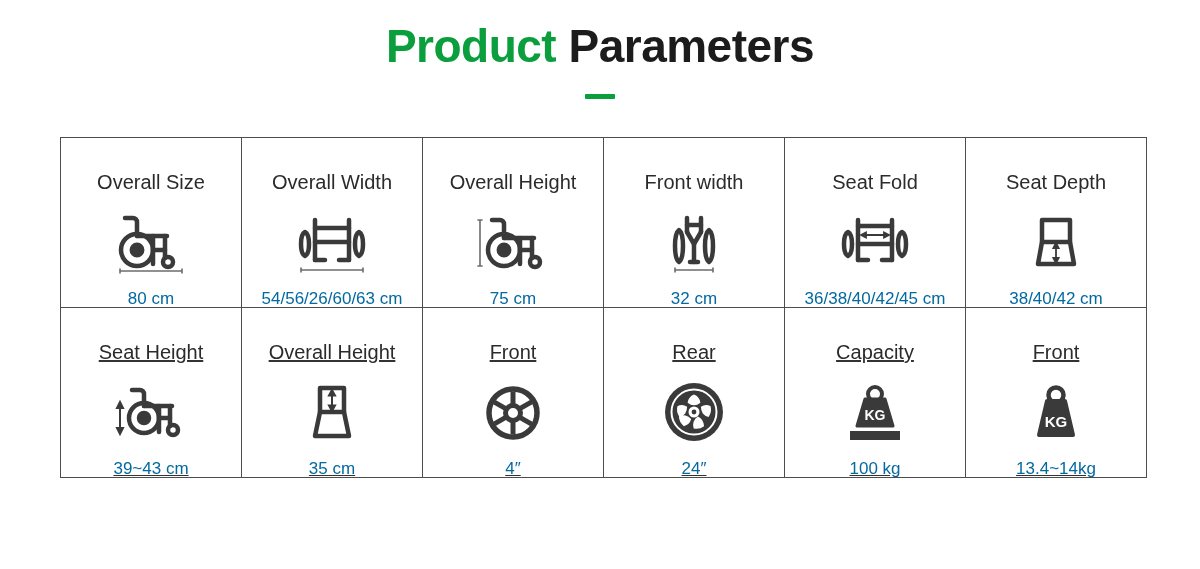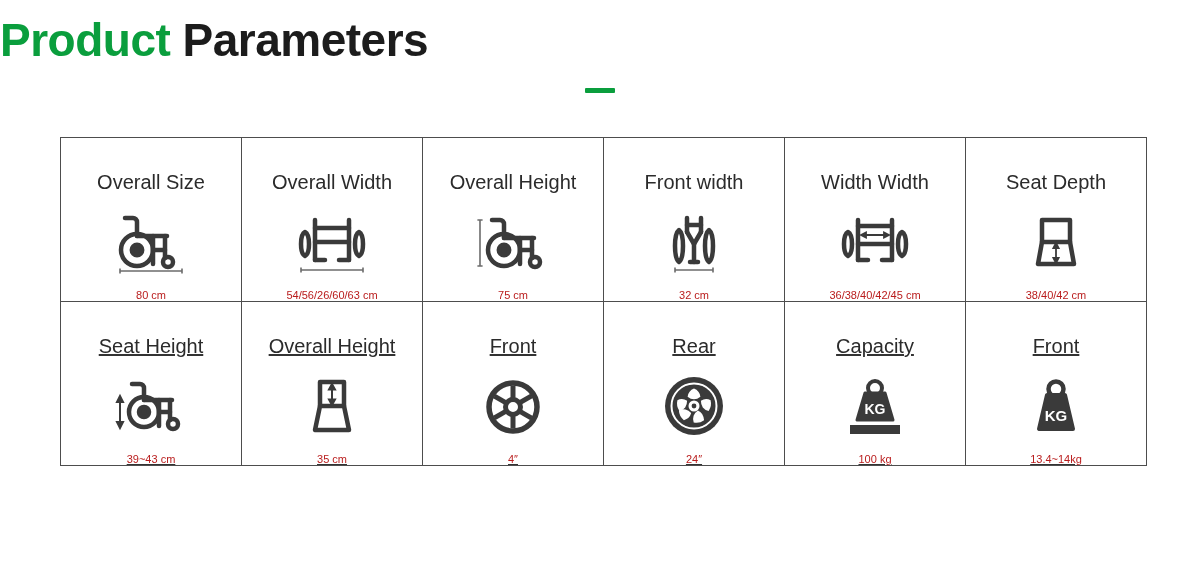--- a/index.html
+++ b/index.html
@@ -17,21 +17,22 @@
 
   .page {
     position: relative;
     width: 1200px;
     height: 569px;
     box-sizing: border-box;
   }
 
   
   .title-block {
-    padding-top: 14px;
+    padding-top: 20px;
+    text-align: center;
   }
   .title {
     font-size: 46px;
     font-weight: bold;
     letter-spacing: -0.5px;
     line-height: 1.15;
     margin: 0;
     white-space: nowrap;
   }
   .title .word-green {
@@ -86,22 +87,22 @@
     height: 66px;
     display: flex;
     align-items: center;
     justify-content: center;
     margin-top: 6px;
   }
   .cell-icon svg {
     display: block;
   }
   .cell-value {
-    font-size: 11px;
-    color: #b91c1c;
+    font-size: 17px;
+    color: #0369a1;
     line-height: 1;
     white-space: nowrap;
     margin-top: 2px;
     text-align: center;
   }
   
   .spec-table tr.row-1 td { height: 100px; }
   .spec-table tr.row-2 td { height: 105px; text-decoration: underline; }
 </style>
 </head>
@@ -212,21 +213,21 @@
                   <path d="M26 55.4 v5.2 M64 55.4 v5.2"></path>
                 </g>
               </svg>
             </div>
             <div class="cell-value">32 cm</div>
           </div>
         </td>
 
         <td>
           <div class="cell">
-            <div class="cell-label">Width Width</div>
+            <div class="cell-label">Seat Fold</div>
             <div class="cell-icon">
               <svg width="90" height="62" viewBox="0 0 90 62">
                 <g fill="none" stroke="#3a3a3a" stroke-width="4.5" stroke-linecap="round" stroke-linejoin="round">
                   <path d="M28 8 v40"></path>
                   <path d="M62 8 v40"></path>
                   <path d="M28 14 h34"></path>
                   <path d="M28 32 h34"></path>
                   <path d="M28 48 h10 M52 48 h10"></path>
                   <path d="M18 20 q-4 2 -4 12 q0 10 4 12 q4 -2 4 -12 q0 -10 -4 -12 z"></path>
                   <path d="M72 20 q4 2 4 12 q0 10 -4 12 q-4 -2 -4 -12 q0 -10 4 -12 z"></path>

